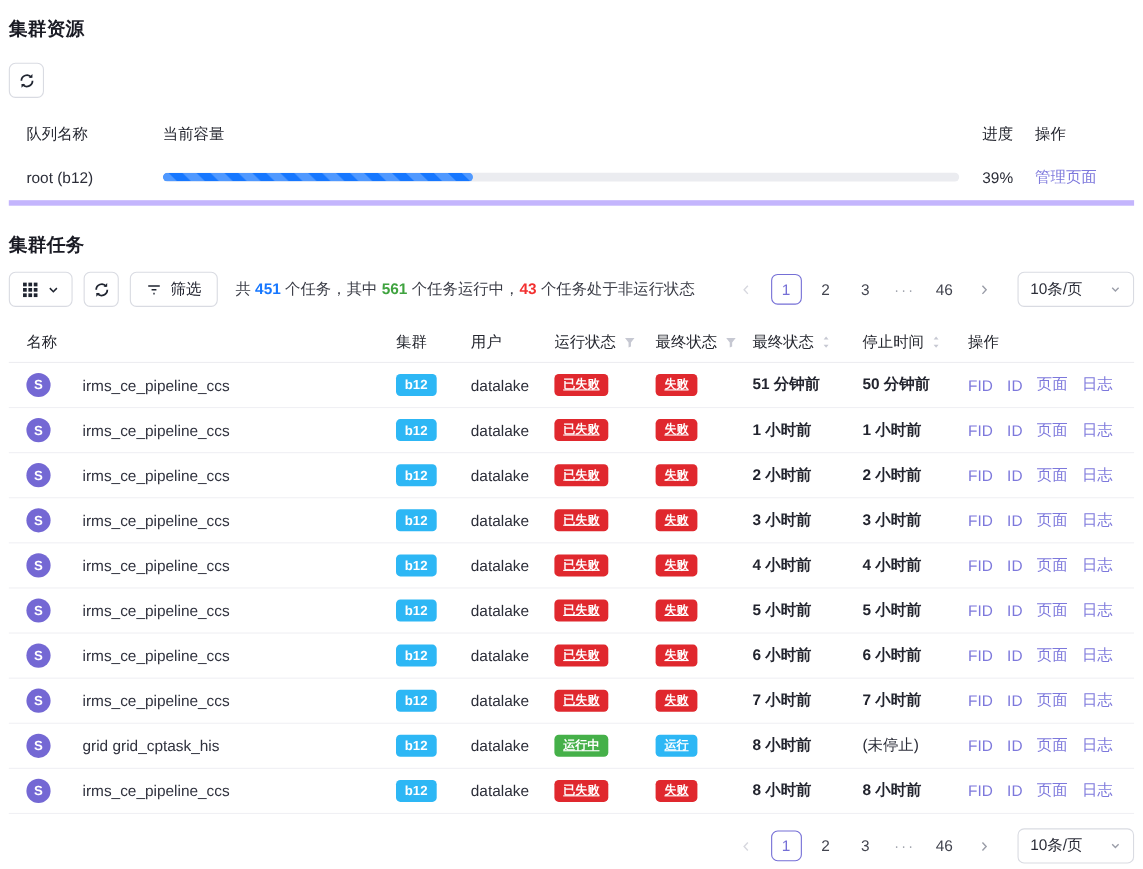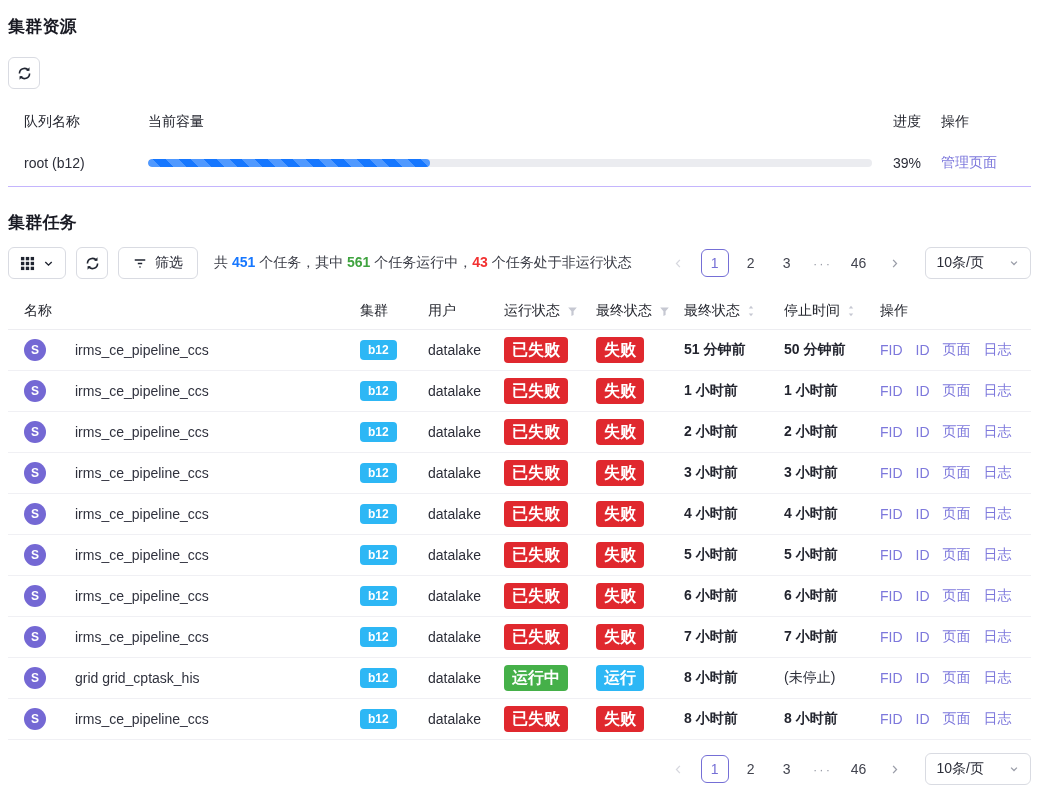--- a/index.html
+++ b/index.html
@@ -16,21 +16,21 @@
          height:32px; background:#fff; border:1px solid #d9dbe2; border-radius:6px;
          color:#20222e; cursor:pointer; font-size:14px; }
   .btn-icon { width:32px; }
   .btn svg { display:block; }
   .refresh-btn-row { margin-top:19px; }
 
   
   .res-table { margin-top:16px; }
   .res-head, .res-row { display:flex; align-items:center;justify-content:flex-end; }
   .res-head { height:34px; color:#24262f; font-weight:500; }
-  .res-row { height:48px; border-bottom:1px solid #c4b5fd; }
+  .res-row { height:48px; border-bottom:5px solid #c4b5fd; }
   .rc-queue   { width:124px; padding-left:16px; }
   .rc-capacity{ flex:1; padding:0 5px 0 16px; }
   .rc-progress{ width:52px; padding-left:16px; }
   .rc-action  { width:102px; padding-left:12px; }
 
   .progress-track { height:8px; border-radius:4px; background:#ebecf0; overflow:hidden; }
   .progress-fill  { height:100%; border-radius:4px;
     background:repeating-linear-gradient(45deg, rgba(255,255,255,.25) 0 9px, rgba(255,255,255,0) 9px 18px), #1677ff; }
 
   a.link { color:#7d78dc; text-decoration:none; cursor:pointer; }
@@ -69,21 +69,21 @@
   .c-final  { width:88px; }
   .c-start  { width:100px; }
   .c-stop   { width:96px; }
   .c-action { width:151px; display:flex; align-items:center; gap:13px; }
 
   .avatar { width:22px; height:22px; border-radius:50%; background:#7468d4; color:#fff;
             font-size:12px; font-weight:700; display:inline-flex; align-items:center; justify-content:center; flex:none; }
   .task-name { color:#30323e;padding-left:19px; }
 
   .tag { display:inline-block; padding:2px 8px; border-radius:4px; color:#fff; font-size:12px; font-weight:700; line-height:1.35; }
-  .badge { display:inline-block; padding:3px 8px; border-radius:4px; color:#fff; font-size:16px; font-weight:600; line-height:1.3; }
+  .badge { display:inline-block; padding:3px 8px; border-radius:4px; color:#fff; font-size:11px; font-weight:600; line-height:1.3;text-decoration:underline; }
   .badge-cyan  { background:#2db7f5; }
   .badge-red   { background:#e0282e; }
   .badge-green { background:#45b049; }
 
   .time-strong { font-weight:700; color:#22242e; }
   .time-normal { font-weight:400; color:#2b2d38; }
 
   .bottom-pager { margin-top:13px; display:flex; justify-content:flex-end; align-items:center; gap:16px; }
 
   .icon-dark { color:#1f2430; }

